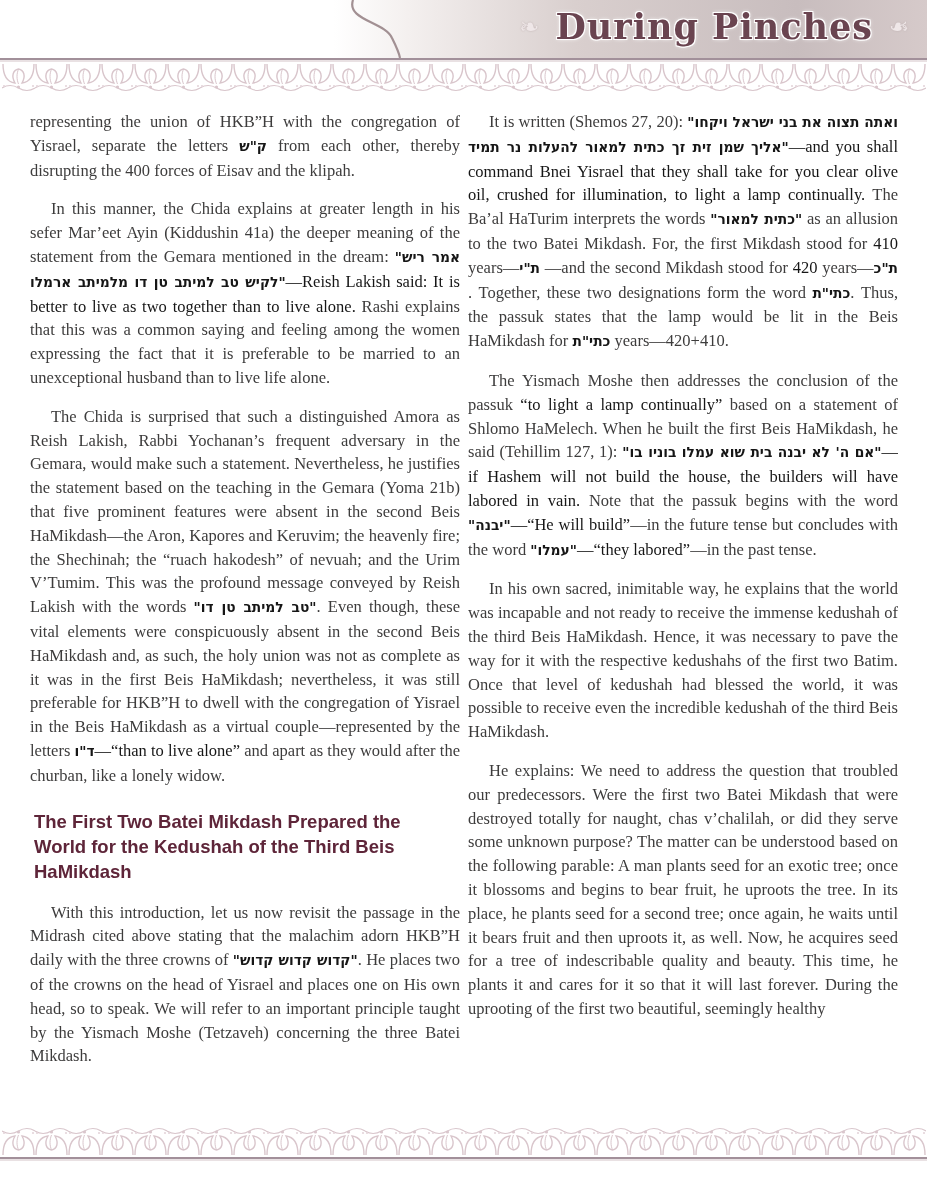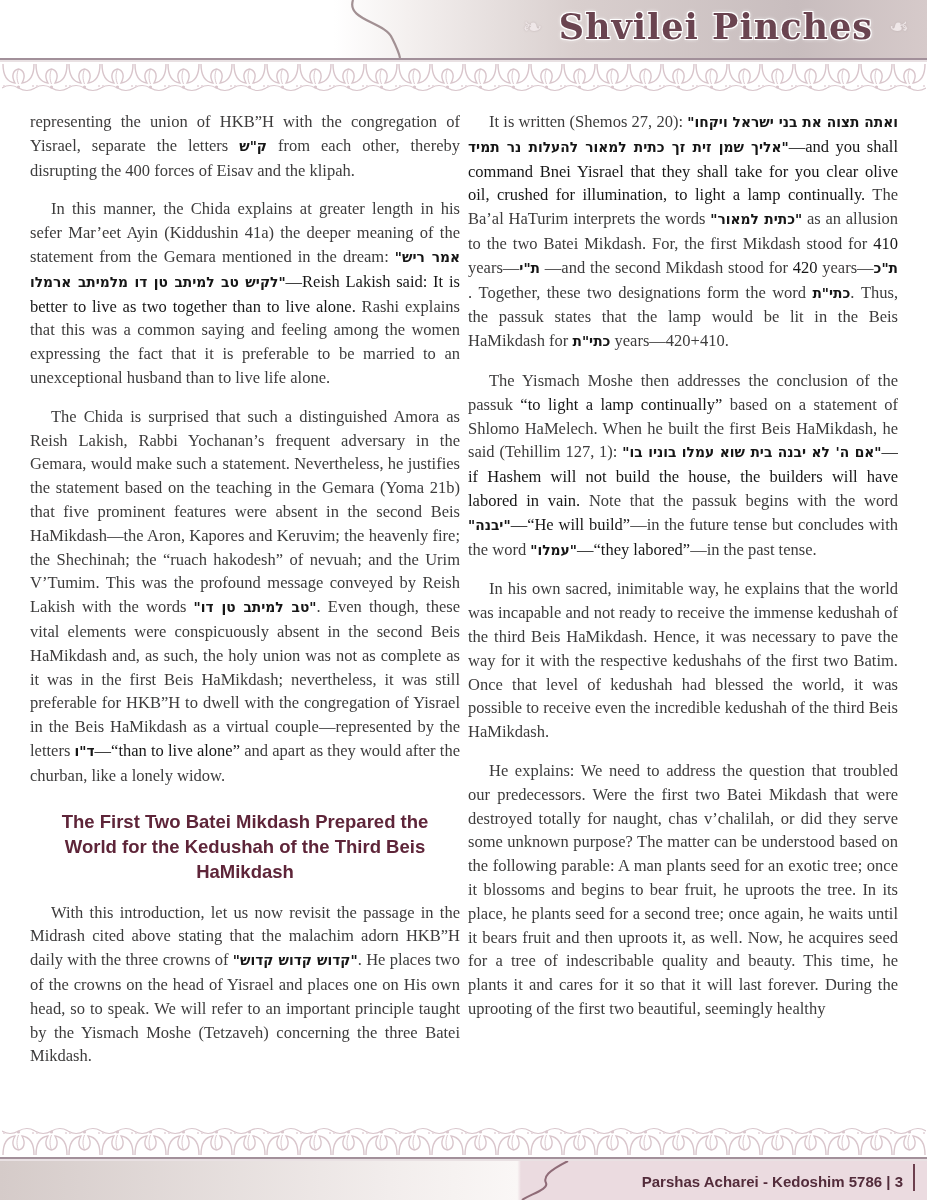--- a/index.html
+++ b/index.html
@@ -24,21 +24,21 @@
   
   .main{height:1031px;padding:16px 29px 0 30px;box-sizing:border-box;overflow:hidden;}
   .cols{display:flex;gap:8px;height:100%;overflow:hidden;}
   .col{flex:1 1 0;overflow:hidden;}
   .para{margin:0 0 15px 0;text-indent:21px;text-align:justify;
         font-size:16.5px;line-height:23.8px;color:#3d3c3c;}
   .para.noindent{text-indent:0;}
   .b{font-weight:normal;color:#161616;}
   .h{font-weight:bold;color:#161616;font-family:"DejaVu Sans",sans-serif;font-size:13.8px;}
   .sec-heading{font-family:"Liberation Sans",sans-serif;font-weight:bold;font-size:18.5px;line-height:25px;
-    color:#5e2539;text-align:center;margin:21px 4px 17px 4px;}
+    color:#5e2539;text-align:left;margin:21px 4px 17px 4px;}
   
   .footer{position:relative;height:39px;}
   .footer-band{position:absolute;inset:0;
     background:linear-gradient(to right,#d5cbc9 0%,#f2edec 42%,#faf7f6 55.8%,#ebdbe0 56.2%,#ebdbe0 100%);}
   .footer-curve{position:absolute;left:498px;top:0;}
   .footer-text{position:absolute;right:24px;top:50%;transform:translateY(-50%);
     font-family:"Liberation Sans",sans-serif;font-weight:bold;font-size:15px;color:#532c3b;}
   .footer-vline{position:absolute;right:12px;top:3px;bottom:9px;width:2.5px;background:#6d3f4e;}
 </style>
 </head>
@@ -46,21 +46,21 @@
 
 <div class="page">
 
   <div class="header">
     <div class="header-band"></div>
     <svg class="header-curve" width="90" height="58" viewBox="0 0 90 58" xmlns="http://www.w3.org/2000/svg">
       <path d="M23,0 C16,20 55,22 62,38 C66,46 69,52 70,58" fill="none" stroke="#a29093" stroke-width="2.2"></path>
     </svg>
     <div class="masthead">
       <span class="masthead-orn">❧</span>
-      <span class="masthead-title">Shvilei Pinches</span>
+      <span class="masthead-title">During Pinches</span>
       <span class="masthead-orn flip">❧</span>
     </div>
   </div>
   <div class="rule"></div>
   <div class="lace"><span class="lace-motif">
   <svg width="33" height="30" viewBox="0 0 33 30" xmlns="http://www.w3.org/2000/svg">
     <g fill="none" stroke="#d9c6cc" stroke-width="1.4">
       <path d="M1,2 C1,13 5,20 13,21 C9,14 11,8 16.5,7 C22,8 24,14 20,21 C28,20 32,13 32,2"></path>
       <path d="M16.5,7 C14.5,12 14.5,17 16.5,22" stroke-width="1"></path>
       <path d="M0,26 Q8,21 16.5,26 Q25,31 33,26" stroke-width="1.1"></path>
@@ -689,22 +689,14 @@
       <path d="M1,2 C1,13 5,20 13,21 C9,14 11,8 16.5,7 C22,8 24,14 20,21 C28,20 32,13 32,2"></path>
       <path d="M16.5,7 C14.5,12 14.5,17 16.5,22" stroke-width="1"></path>
       <path d="M0,26 Q8,21 16.5,26 Q25,31 33,26" stroke-width="1.1"></path>
       <circle cx="16.5" cy="25" r="1.6" fill="#d9c6cc" stroke="none"></circle>
       <circle cx="2" cy="24" r="1.1" fill="#e4d5da" stroke="none"></circle>
       <circle cx="31" cy="24" r="1.1" fill="#e4d5da" stroke="none"></circle>
     </g>
   </svg>
 </span></div>
   <div class="rule"></div>
-  <div class="footer">
-    <div class="footer-band"></div>
-    <svg class="footer-curve" width="80" height="39" viewBox="0 0 80 39" xmlns="http://www.w3.org/2000/svg">
-      <path d="M70,0 C50,10 45,16 48,22 C51,28 33,33 24,39" fill="none" stroke="#8f6b77" stroke-width="2"></path>
-    </svg>
-    <div class="footer-text">Parshas Acharei - Kedoshim 5786 | 3</div>
-    <div class="footer-vline"></div>
-  </div>
 
 </div>
 
 </body></html>

